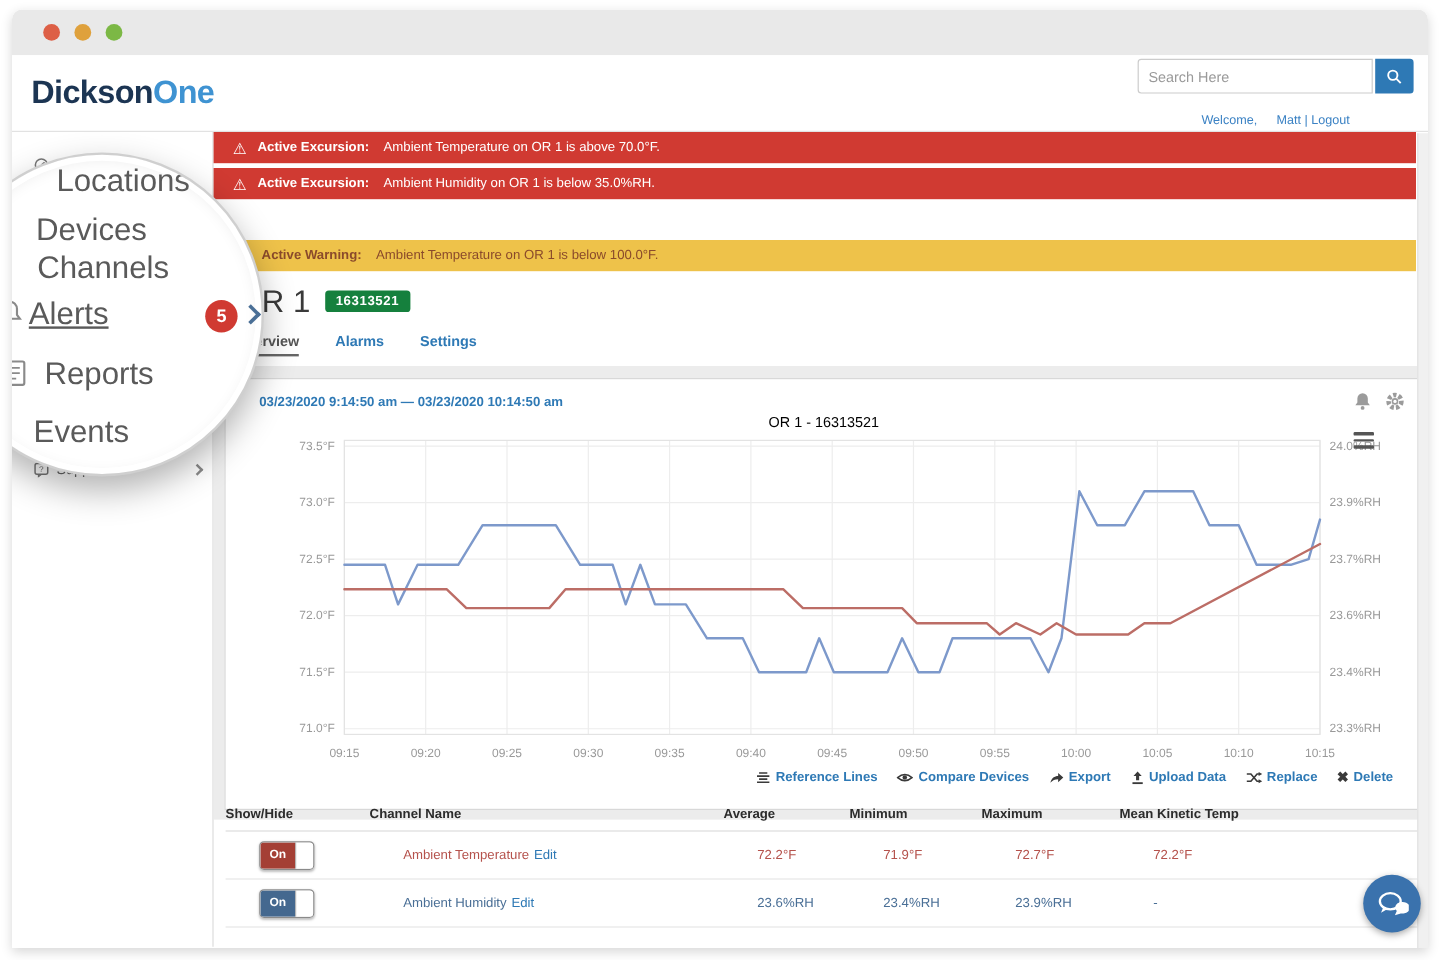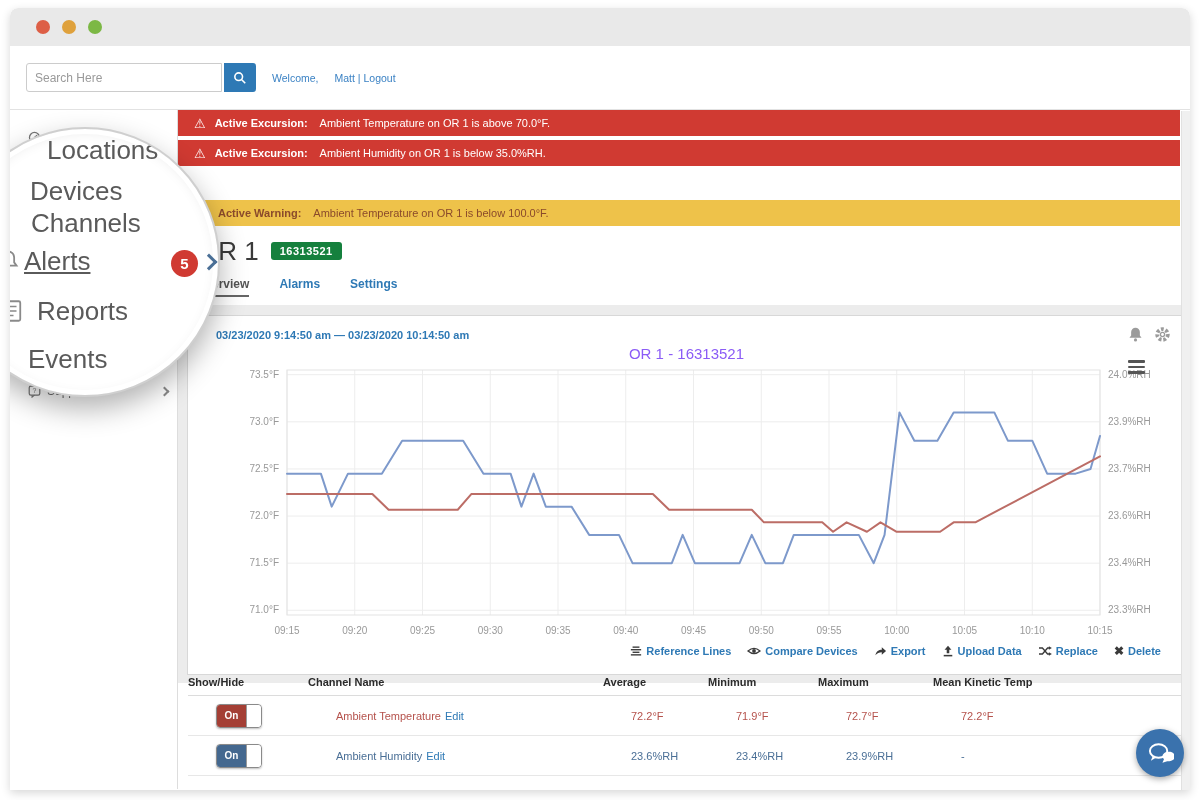--- a/index.html
+++ b/index.html
@@ -11,21 +11,21 @@
   .chrome { height:38px; background:#e9e9e9; border-radius:8px 8px 0 0; display:flex; align-items:center; padding-left:26px; gap:12px; }
   .dot { width:14px; height:14px; border-radius:50%; }
 
   .app { position:relative; height:744px; background:#fff; }
 
   
   .header { height:64px; border-bottom:1px solid #e2e2e2; display:flex; align-items:center; justify-content:space-between; padding:0 12px 0 16px; }
   .logo { font-size:27px; font-weight:bold; letter-spacing:-.5px; }
   .logo .p1 { color:#1c3553; }
   .logo .p2 { color:#3f93d2; }
-  .hdr-right { display:flex; align-items:center; gap:16px; }
+  .hdr-right { display:flex; align-items:center; gap:16px;flex-direction:column; }
   .searchbox { display:flex; align-items:center; }
   .searchbox input { width:196px; height:29px; border:1px solid #ccc; border-radius:3px 0 0 3px; padding:0 8px; font-size:12px; color:#555; outline:none; }
   .searchbox input::placeholder { color:#9a9a9a; }
   .search-btn { width:32px; height:29px; background:#2e79b5; border:none; border-radius:0 3px 3px 0; margin-left:2px; display:flex; align-items:center; justify-content:center; cursor:pointer; }
   .userlinks { font-size:10.5px; color:#3b82c4; display:flex; gap:16px; }
   .userlinks span { cursor:pointer; }
 
   .bodyrow { display:flex; height:679px; }
 
   
@@ -61,21 +61,21 @@
   .tabs { margin-top:10px; padding-left:18px; display:flex; gap:30px; height:24px; align-items:flex-start; }
   .tab { font-size:12px; font-weight:bold; color:#2e79b5; cursor:pointer; padding-bottom:4px; }
   .tab.active { color:#555; border-bottom:2px solid #666; }
 
   .content-bg { margin-top:4px; background:#ececec; padding:10px 4px 8px 9px; height:378px; }
   .panel { background:#fff; border:1px solid #d8d8d8; height:100%; position:relative; }
 
   .panel-head { display:flex; justify-content:space-between; align-items:center; padding:10px 14px 0 28px; }
   .date-link { color:#2e79b5; font-size:11px; font-weight:bold; cursor:pointer; }
   .head-icons { display:flex; gap:10px; align-items:center; }
-  .chart-title { text-align:center; font-size:15px; color:#8b5cf6; margin-top:2px; }
+  .chart-title { text-align:center; font-size:12px; color:#000000; margin-top:2px; }
   .hamburger { position:absolute; right:40px; top:44px; display:flex; flex-direction:column; gap:3px; cursor:pointer; }
   .hamburger i { width:17px; height:2.5px; background:#555; border-radius:1px; }
 
   #chart { display:block; width:996px; height:280px; }
 
   .actions-row { display:flex; justify-content:flex-end; align-items:center; gap:16px; padding:2px 24px 8px 0; }
   .action { display:flex; align-items:center; gap:4px; color:#2e79b5; font-size:11px; font-weight:bold; cursor:pointer; }
   .action svg, .action .x { color:#3a3a3a; }
   .action .x { font-size:12px; }
 
@@ -106,20 +106,23 @@
 <div class="browser">
   <div class="chrome">
     <span class="dot" style="background:#dd5f46"></span>
     <span class="dot" style="background:#dfa13c"></span>
     <span class="dot" style="background:#7cb845"></span>
   </div>
 
   <div class="app">
 
     <div class="header">
+      <div class="logo">
+        <span class="p1">Dickson</span><span class="p2">One</span>
+      </div>
       <div class="hdr-right">
         <div class="searchbox">
           <input type="text" placeholder="Search Here" style="">
           <button class="search-btn">
             <svg width="14" height="14" viewBox="0 0 16 16">
                 <circle cx="6.5" cy="6.5" r="4.4" fill="none" stroke="#fff" stroke-width="1.8"></circle>
                 <line x1="10" y1="10" x2="14" y2="14" stroke="#fff" stroke-width="1.8"></line>
               </svg>
           </button>
         </div>

